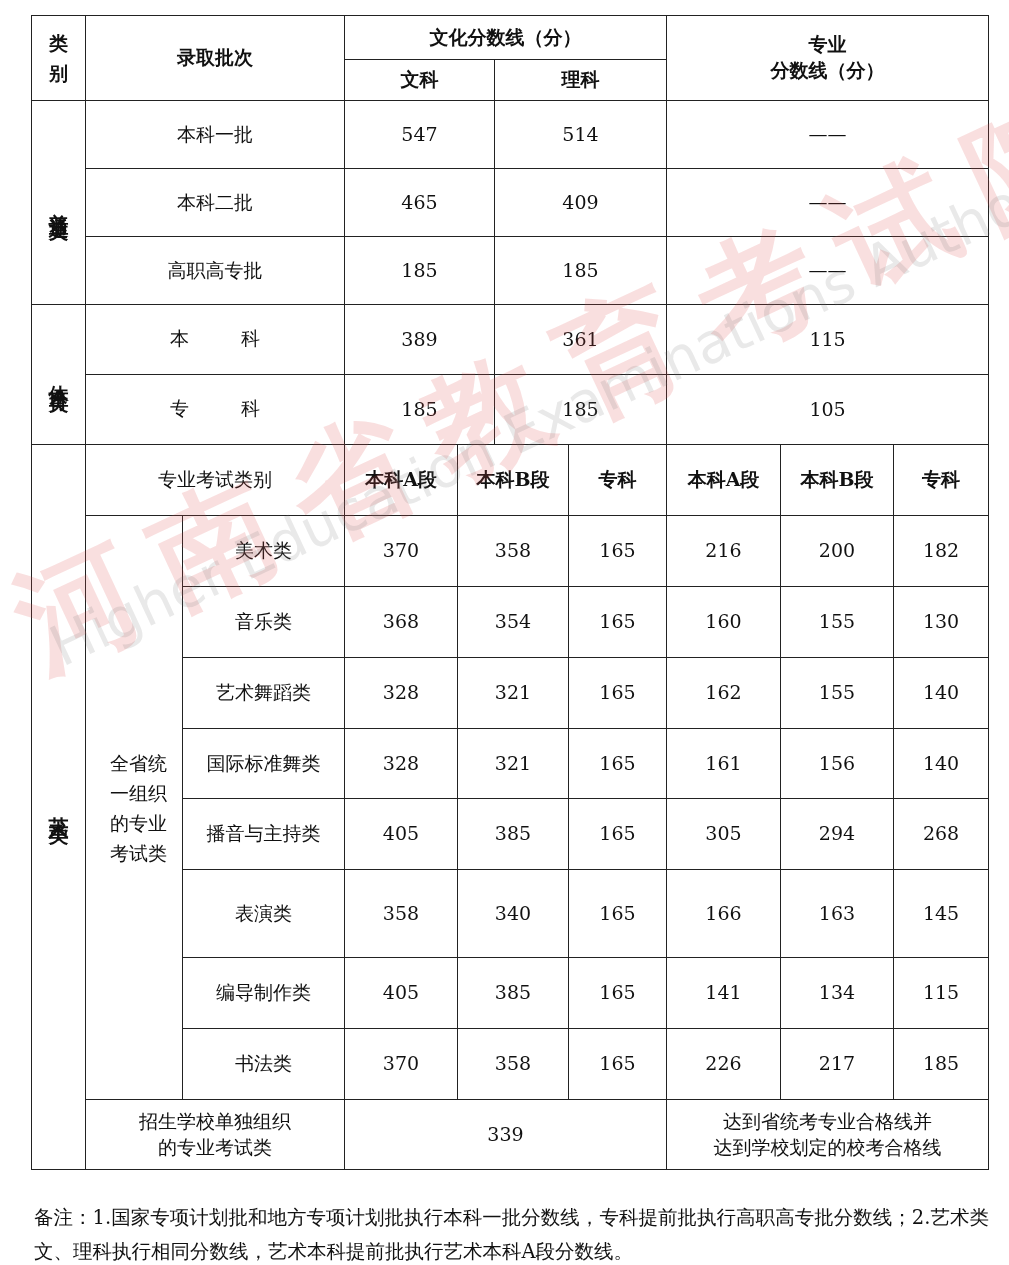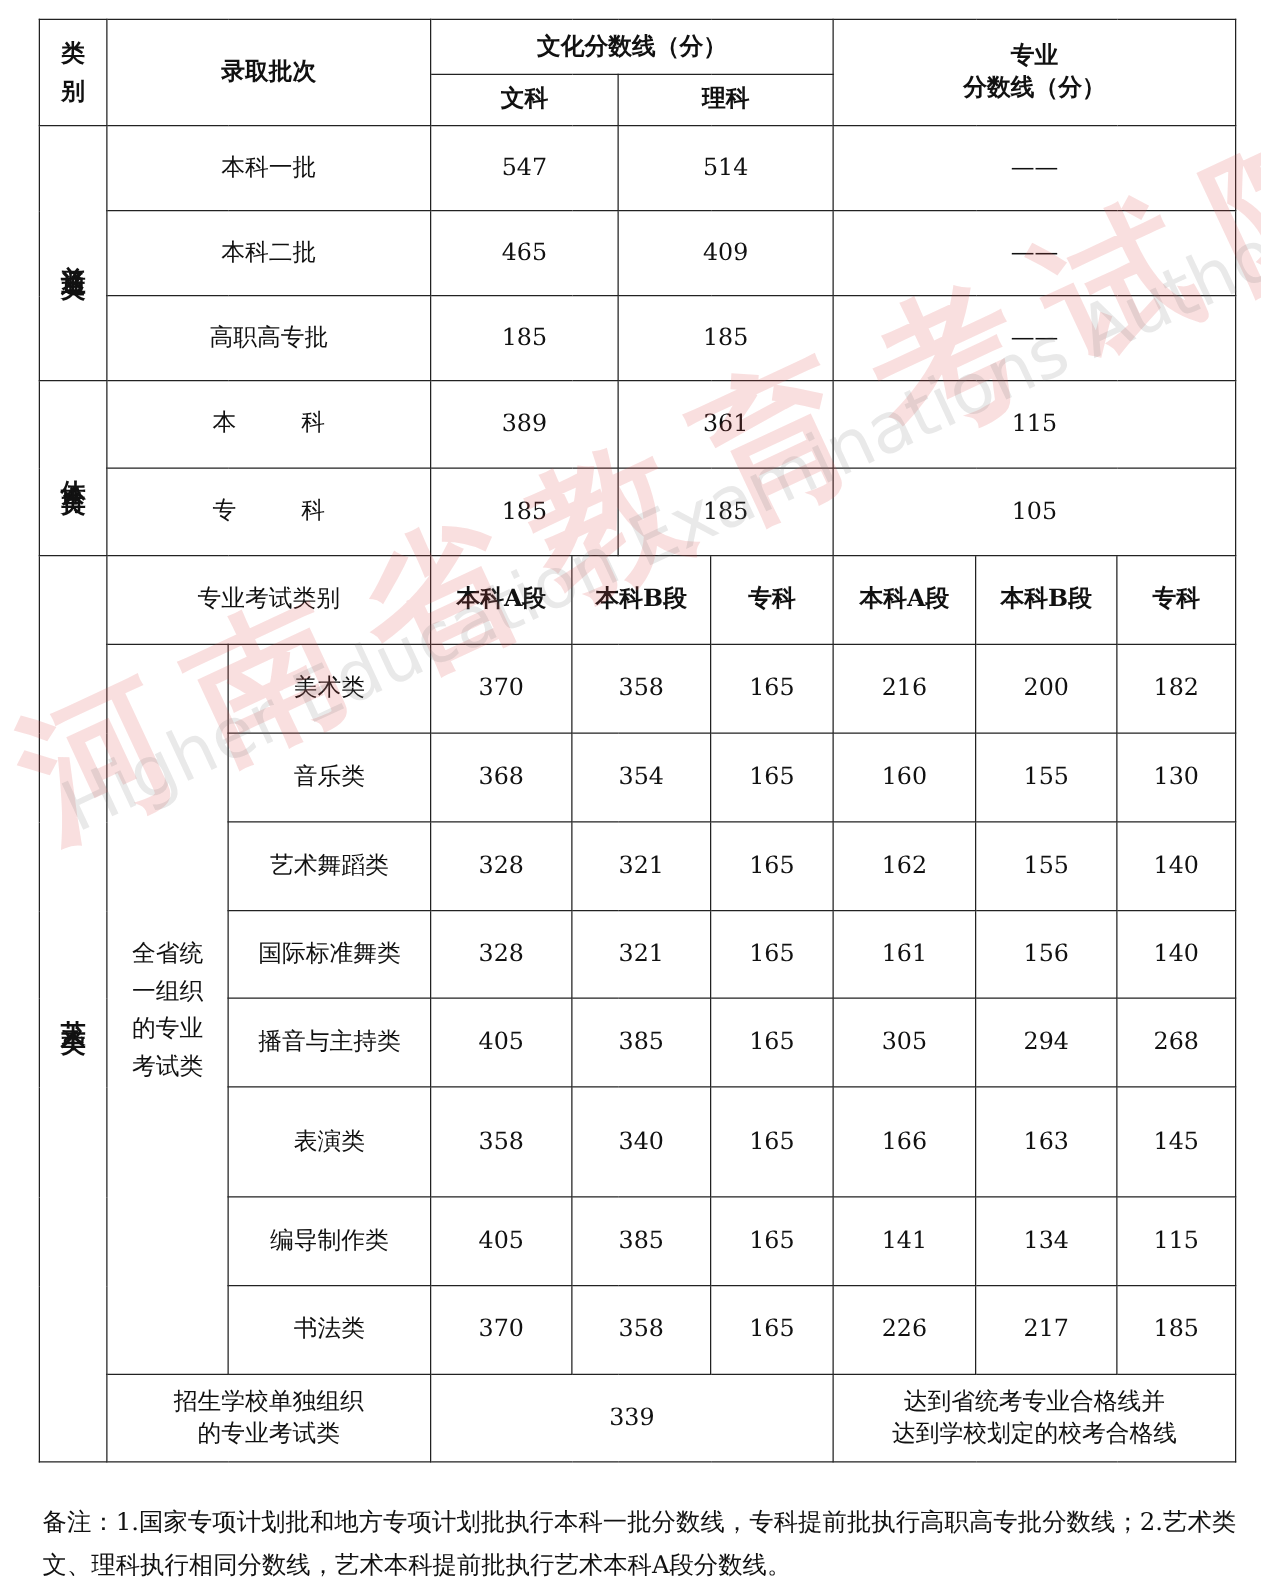--- a/index.html
+++ b/index.html
@@ -15,21 +15,21 @@
   table { position: absolute; left: 31px; top: 15px; border-collapse: collapse;
           table-layout: fixed; width: 957px; }
   td { border: 1.5px solid #222; text-align: center; vertical-align: middle;
        font-size: 19px; padding: 0; line-height: 1.35; }
   .b { font-weight: bold; }
   .vert { writing-mode: vertical-rl; text-orientation: upright; letter-spacing: 4px;
           font-weight: bold; font-size: 20px; display: inline-block; }
   .sp { letter-spacing: 52px; padding-left: 52px; font-family: Liberation Mono, monospace; }
   .note { position: absolute; left: 34px; top: 1155px; width: 955px; font-size: 19.5px;
           line-height: 34px; text-align: justify; margin-top: 46px; }
-  .wrap4 { display: inline-block; width: 66px; text-align: center; line-height: 30px; }
+  .wrap4 { display: inline-block; width: 66px; text-align: right; line-height: 30px; }
 </style>
 </head>
 <body>
 
 <div class="wm wm-cn">河南省教育考试院</div>
 <div class="wm wm-en">Higher Education Examinations Authority of HeNan Province</div>
 
 <table>
   <colgroup>
     <col style="width:54px">

